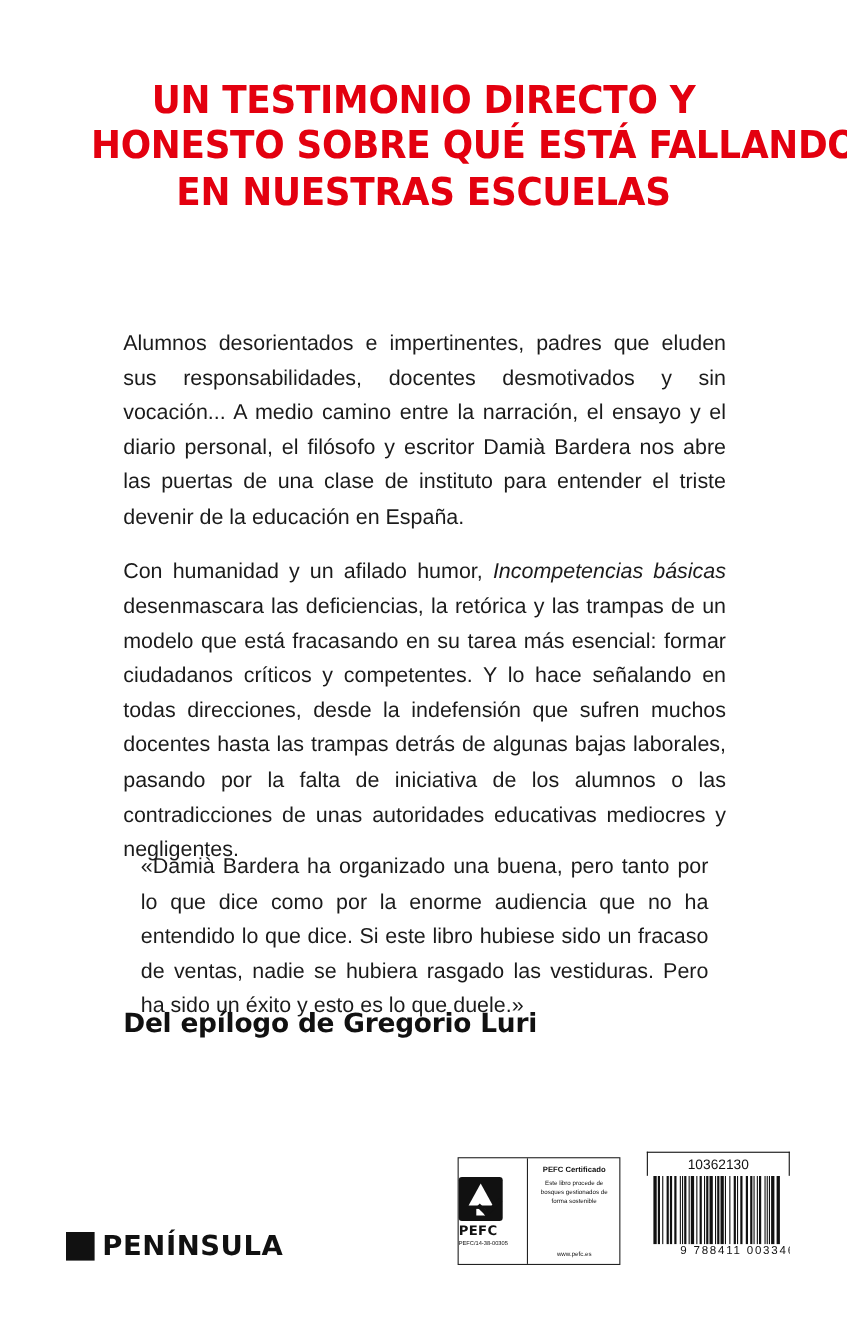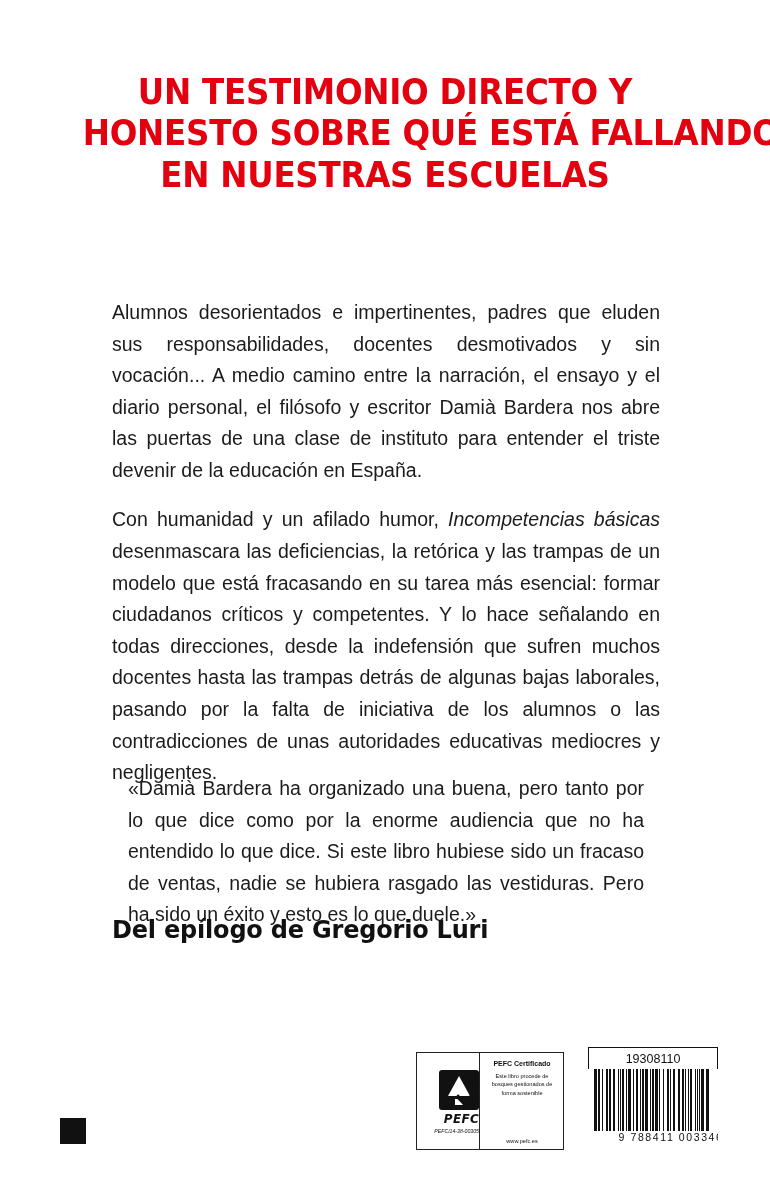--- a/index.html
+++ b/index.html
@@ -124,25 +124,24 @@
     width: 148px;
     height: 98px;
     border: 1px solid #222;
     display: flex;
     box-sizing: border-box;
   }
   .pefc-left {
     width: 62px;
     display: flex;
     flex-direction: column;
-    align-items: flex-end;
+    align-items: flex-start;
     justify-content: center;
     padding-top: 2px;
     box-sizing: border-box;
-    font-style: italic;
   }
   .pefc-mark {
     width: 40px;
     height: 40px;
     background: #111;
     border-radius: 3px;
     position: relative;
   }
   .pefc-mark .tree {
     position: absolute;
@@ -286,20 +285,21 @@
     <p class="last"><span>Con humanidad y un afilado humor, </span><em>Incompetencias básicas</em><span> desenmascara las deficiencias, la retórica y las trampas de un modelo que está fracasando en su tarea más esencial: formar ciudadanos críticos y competentes. Y lo hace señalando en todas direcciones, desde la indefensión que sufren muchos docentes hasta las trampas detrás de algunas bajas laborales, pasando por la falta de iniciativa de los alumnos o las contradicciones de unas autoridades educativas mediocres y negligentes.</span></p>
   </div>
 
   <div class="quote-block">
     <p>«Damià Bardera ha organizado una buena, pero tanto por lo que dice como por la enorme audiencia que no ha entendido lo que dice. Si este libro hubiese sido un fracaso de ventas, nadie se hubiera rasgado las vestiduras. Pero ha sido un éxito y esto es lo que duele.»</p>
   </div>
   <div class="quote-attrib">Del epílogo de Gregorio Luri</div>
 
   <div class="publisher">
     <div class="sq"></div>
+    <div class="name">PENÍNSULA</div>
   </div>
 
   <div class="pefc">
     <div class="pefc-left">
       <div class="pefc-mark">
         <div class="tree"></div>
         <div class="base"></div>
         <div class="check"></div>
       </div>
       <div class="pefc-word">PEFC</div>
@@ -308,21 +308,21 @@
     <div class="pefc-right">
       <div>
         <div class="pefc-title">PEFC Certificado</div>
         <div class="pefc-desc">Este libro procede de bosques gestionados de forma sostenible</div>
       </div>
       <div class="pefc-url">www.pefc.es</div>
     </div>
   </div>
 
   <div class="barcode-wrap">
-    <div class="isbn-top">19308110</div>
+    <div class="isbn-top">10362130</div>
     <div class="barcode">
       <div class="bars" id="bars">
           <span style="left: 0px; width: 3px;"></span>
           <span style="left: 4px; width: 2px;"></span>
           <span style="left: 8px; width: 1px;"></span>
           <span style="left: 12px; width: 2px;"></span>
           <span style="left: 15px; width: 2px;"></span>
           <span style="left: 19px; width: 2px;"></span>
           <span style="left: 24px; width: 1px;"></span>
           <span style="left: 26px; width: 1px;"></span>

